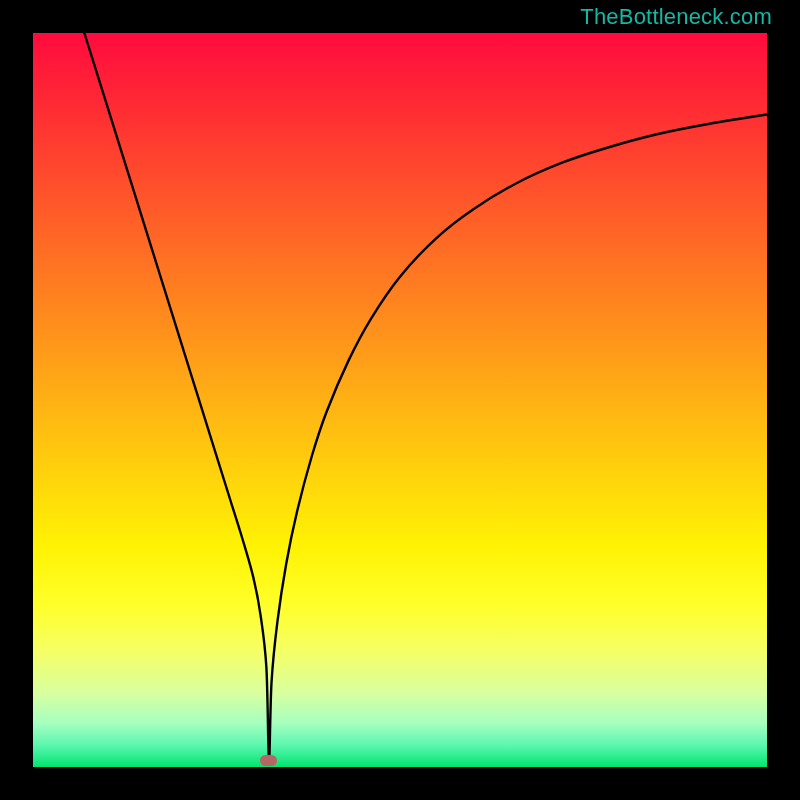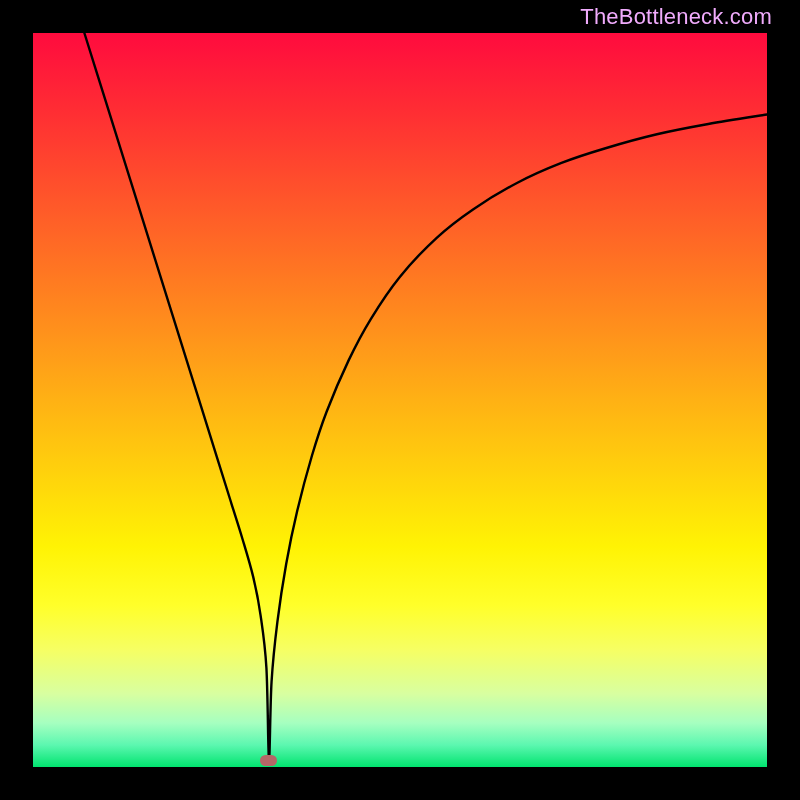--- a/index.html
+++ b/index.html
@@ -17,21 +17,21 @@
     width: 800px;
     height: 800px;
     background: #000;
   }
   .watermark {
     position: absolute;
     top: 4px;
     right: 28px;
     font-family: Arial, Helvetica, sans-serif;
     font-size: 22px;
-    color: #f0abfc;
+    color: #14b8a6;
     letter-spacing: 0.2px;
     user-select: none;
   }
   svg {
     position: absolute;
     left: 0;
     top: 0;
   }
   .marker {
     position: absolute;

